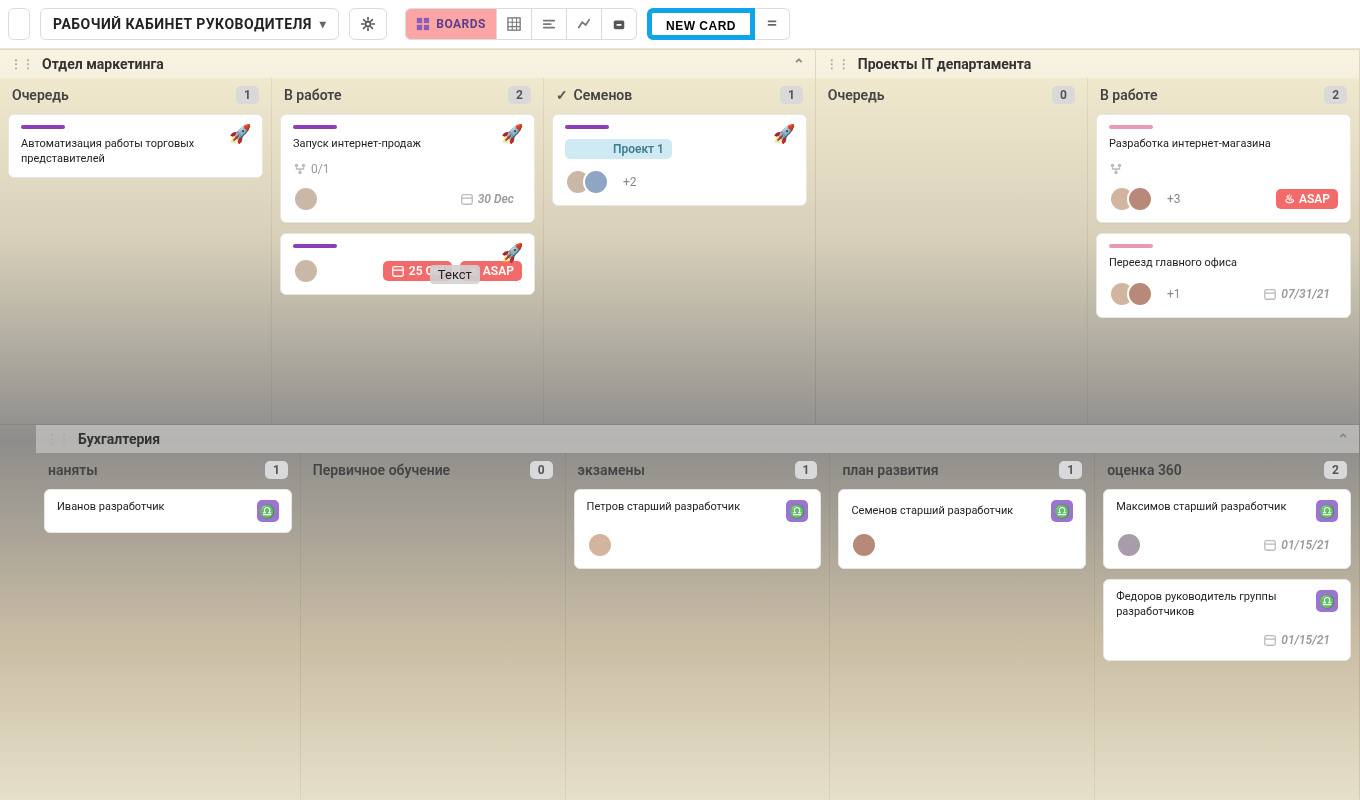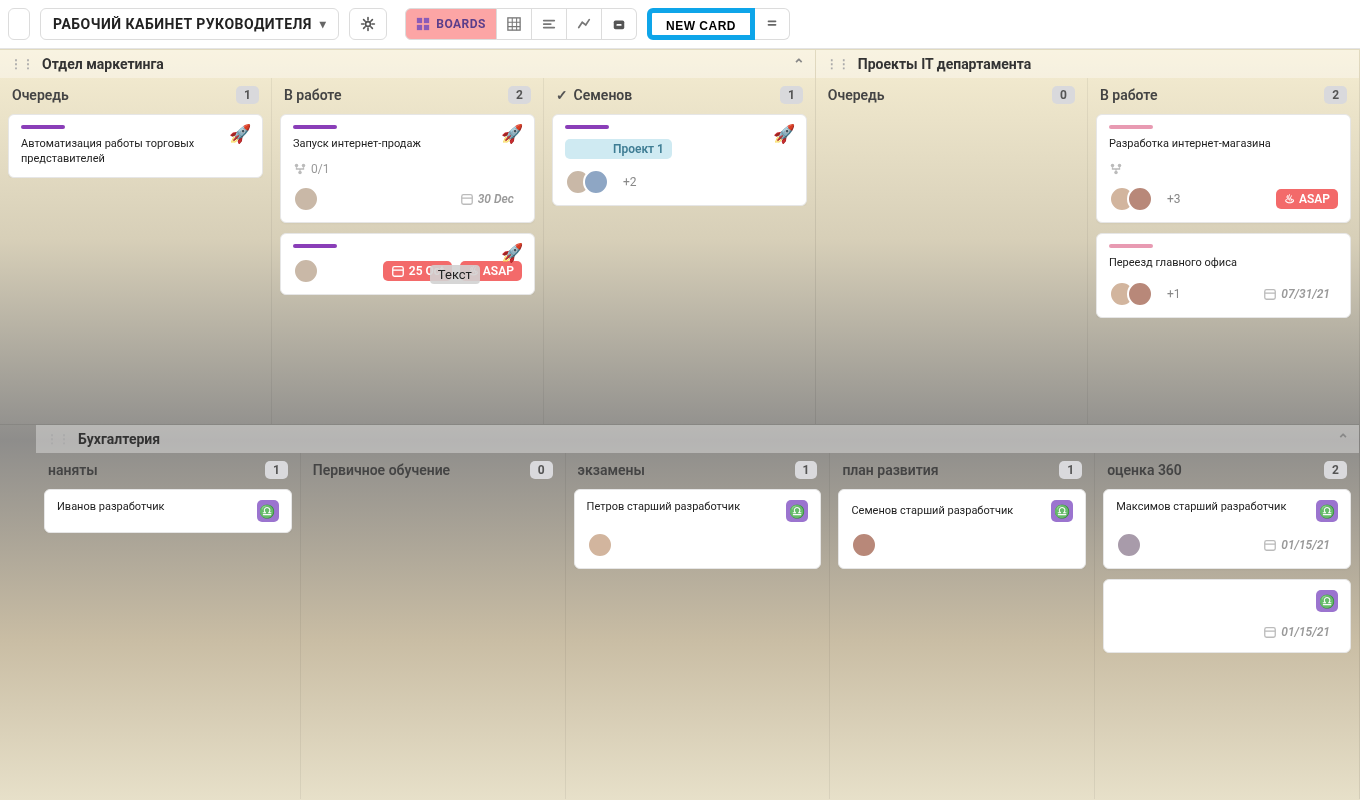--- a/index.html
+++ b/index.html
@@ -440,20 +440,21 @@
                 <svg class="cal" viewBox="0 0 16 16">
                       <rect x="2" y="3" width="12" height="11" rx="2" fill="none" stroke="#bbb" stroke-width="1.5"></rect>
                       <path d="M2 7h12" stroke="#bbb" stroke-width="1.5"></path>
                     </svg>
                 <span>01/15/21</span>
               </span>
             </div>
           </div>
           <div class="card">
             <div style="display:flex;align-items:flex-start;gap:8px;">
+              <div class="card-title" style="flex:1;">Федоров руководитель группы разработчиков</div>
               <span class="scales">♎</span>
             </div>
             <div class="card-row">
               <span class="spacer"></span>
               <span class="chip dategrey">
                 <svg class="cal" viewBox="0 0 16 16">
                       <rect x="2" y="3" width="12" height="11" rx="2" fill="none" stroke="#bbb" stroke-width="1.5"></rect>
                       <path d="M2 7h12" stroke="#bbb" stroke-width="1.5"></path>
                     </svg>
                 <span>01/15/21</span>

